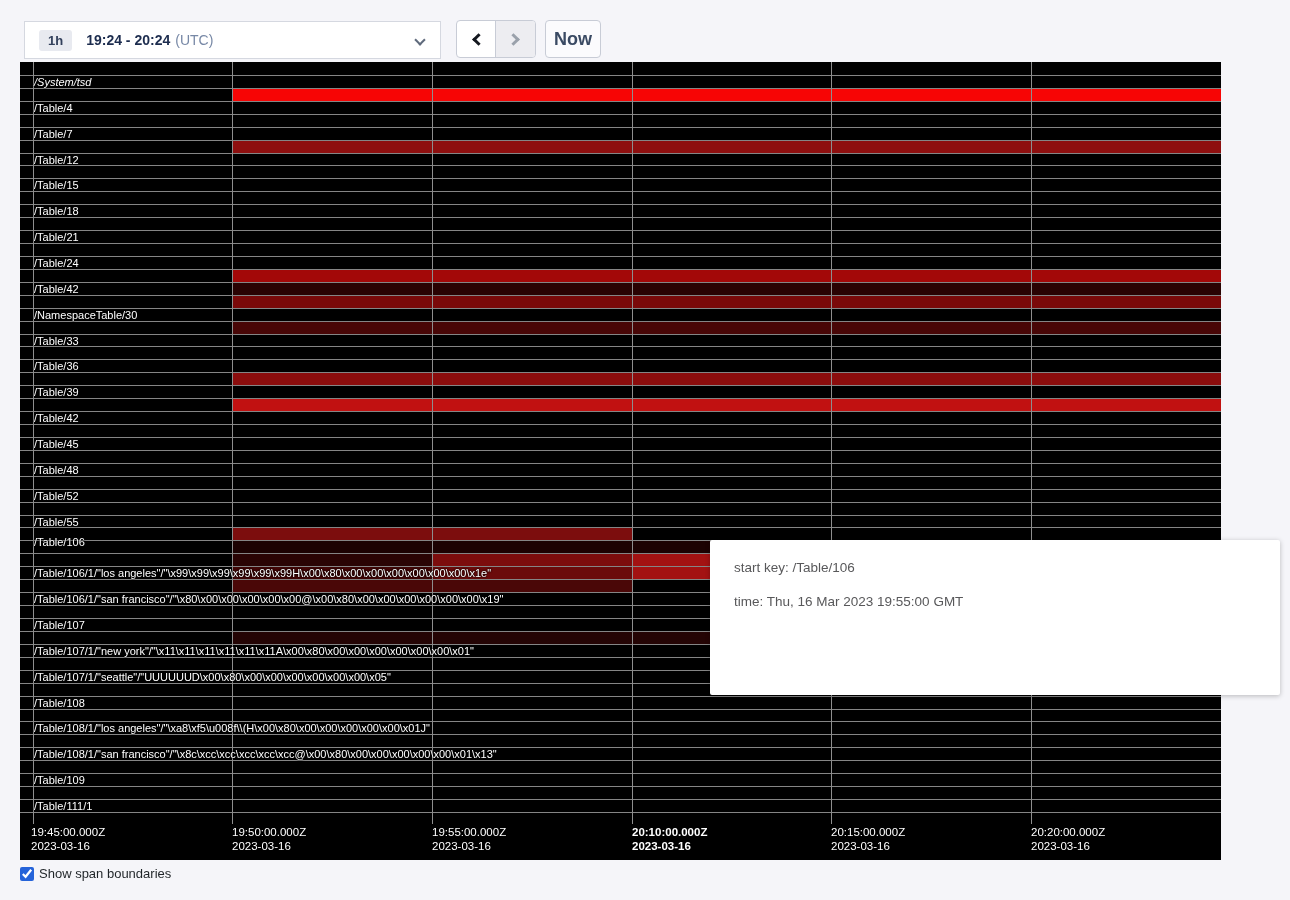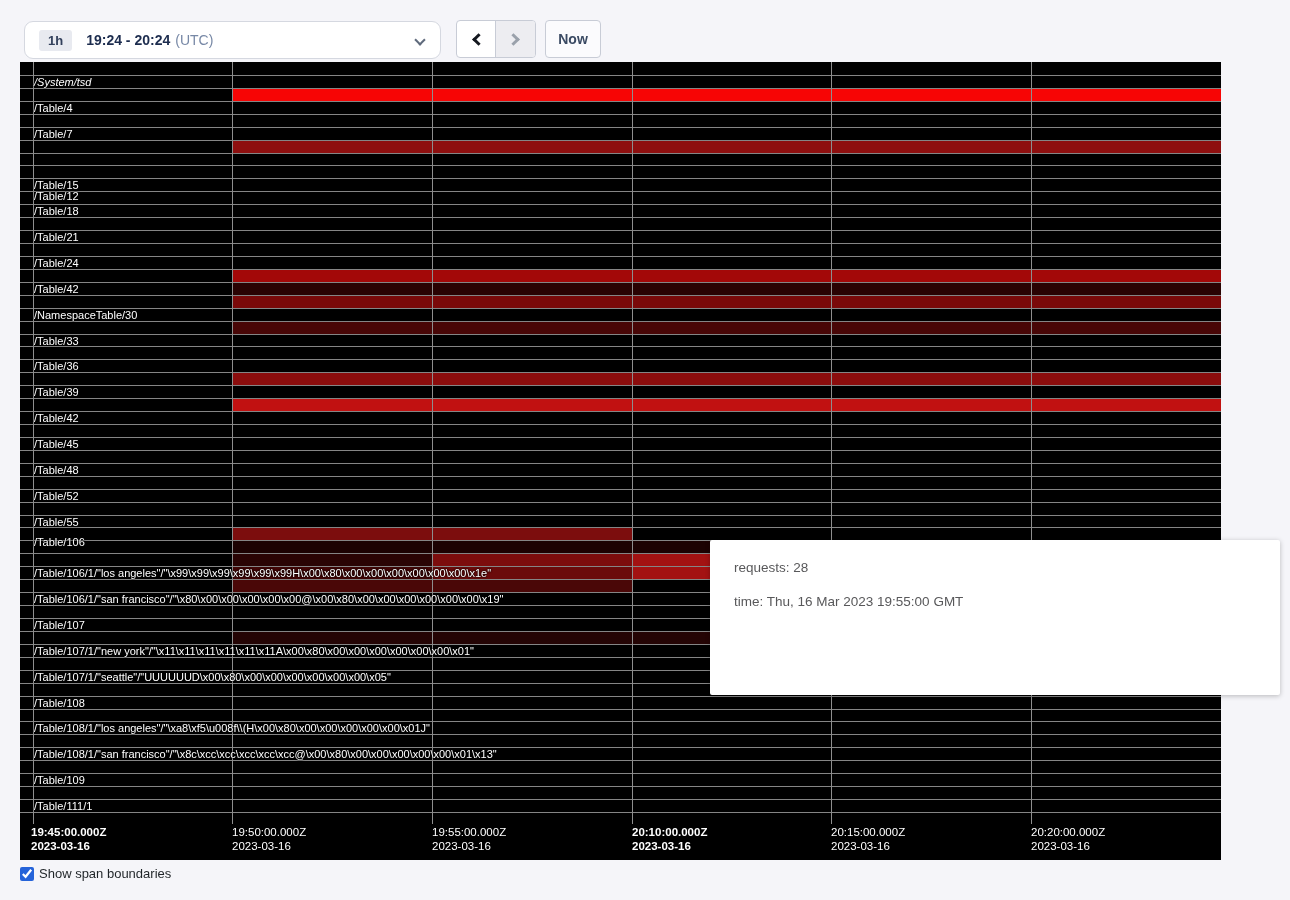--- a/index.html
+++ b/index.html
@@ -2,37 +2,37 @@
 <html><head>
 <meta charset="utf-8">
 <style>
   html,body{margin:0;padding:0;width:1290px;height:900px;background:#f5f5f9;
     font-family:"Liberation Sans",sans-serif;overflow:hidden;position:relative;}
   *{box-sizing:border-box;}
 
   
   .toolbar{position:absolute;left:0;top:0;width:1290px;height:62px;}
   .range-select{position:absolute;left:24px;top:21px;width:417px;height:38px;background:#fff;
-    border:1px solid #d5d8e0;border-radius:9px;display:flex;align-items:center;cursor:pointer;}
+    border:1px solid #d5d8e0;border-radius:0;display:flex;align-items:center;cursor:pointer;}
   .dur-chip{margin-left:14px;background:#e8eaf0;border-radius:3px;padding:3px 9px;
     font-size:13px;font-weight:700;color:#33415c;}
   .range-text{margin-left:14px;font-size:14px;color:#1c2c4e;font-weight:700;}
   .range-suffix{font-size:14px;color:#7788a6;font-weight:400;margin-left:5px;}
   .chev-down{position:absolute;right:16px;top:14px;width:8px;height:8px;
     border-right:2px solid #5f6a7c;border-bottom:2px solid #5f6a7c;transform:rotate(45deg);}
   .nav-group{position:absolute;left:456px;top:20px;width:80px;height:38px;background:#fff;
     border:1px solid #c8ccd6;border-radius:4px;display:flex;}
   .nav-half{width:50%;height:100%;display:flex;align-items:center;justify-content:center;}
   .nav-prev{border-right:1px solid #c8ccd6;cursor:pointer;}
   .nav-next{background:#ededf1;border-radius:0 3px 3px 0;cursor:default;}
   .chev{width:9px;height:9px;display:inline-block;}
   .chev-left{border-left:3px solid #14181f;border-bottom:3px solid #14181f;transform:rotate(45deg);margin-left:4px;}
   .chev-right{border-right:3px solid #9aa1ab;border-top:3px solid #9aa1ab;transform:rotate(45deg);margin-right:4px;}
   .now-btn{position:absolute;left:545px;top:20px;width:56px;height:38px;background:#fbfbfd;
-    border:1px solid #c8ccd6;border-radius:4px;font-size:14px;font-weight:600;color:#3a4a63;
+    border:1px solid #c8ccd6;border-radius:4px;font-size:18px;font-weight:600;color:#3a4a63;
     display:flex;align-items:center;justify-content:center;cursor:pointer;}
 
   
   .chart{position:absolute;left:20px;top:62px;width:1201px;height:798px;background:#000;overflow:hidden;}
   .band{position:absolute;}
   .hline{position:absolute;left:0;width:1201px;height:1px;background:#858585;}
   .vline{position:absolute;top:0;height:762px;width:1px;background:#8e8e8e;}
   .rowlab{position:absolute;color:#fff;font-size:11px;line-height:13px;white-space:nowrap;
     text-shadow:0 0 2px #000, 0 0 2px #000;}
   .axis{position:absolute;color:#fff;font-size:11.5px;line-height:14px;white-space:nowrap;}
@@ -147,21 +147,21 @@
     <div class="hline" style="top: 749.94px;"></div>
     <div class="vline" style="left: 13px;"></div>
     <div class="vline" style="left: 212px;"></div>
     <div class="vline" style="left: 412px;"></div>
     <div class="vline" style="left: 612px;"></div>
     <div class="vline" style="left: 811px;"></div>
     <div class="vline" style="left: 1011px;"></div>
     <div class="rowlab" style="left: 14px; top: 13.93px; font-style: italic;">/System/tsd</div>
     <div class="rowlab" style="left: 14px; top: 39.79px;">/Table/4</div>
     <div class="rowlab" style="left: 14px; top: 65.65px;">/Table/7</div>
-    <div class="rowlab" style="left: 14px; top: 91.51px; margin-top: 36px;">/Table/12</div>
+    <div class="rowlab" style="left: 14px; top: 91.51px;">/Table/12</div>
     <div class="rowlab" style="left: 14px; top: 117.37px;">/Table/15</div>
     <div class="rowlab" style="left: 14px; top: 143.23px;">/Table/18</div>
     <div class="rowlab" style="left: 14px; top: 169.09px;">/Table/21</div>
     <div class="rowlab" style="left: 14px; top: 194.95px;">/Table/24</div>
     <div class="rowlab" style="left: 14px; top: 220.81px;">/Table/42</div>
     <div class="rowlab" style="left: 14px; top: 246.67px;">/NamespaceTable/30</div>
     <div class="rowlab" style="left: 14px; top: 272.53px;">/Table/33</div>
     <div class="rowlab" style="left: 14px; top: 298.39px;">/Table/36</div>
     <div class="rowlab" style="left: 14px; top: 324.25px;">/Table/39</div>
     <div class="rowlab" style="left: 14px; top: 350.11px;">/Table/42</div>
@@ -173,21 +173,21 @@
     <div class="rowlab" style="left: 14px; top: 505.27px;">/Table/106/1/"los angeles"/"\x99\x99\x99\x99\x99\x99H\x00\x80\x00\x00\x00\x00\x00\x00\x1e"</div>
     <div class="rowlab" style="left: 14px; top: 531.13px;">/Table/106/1/"san francisco"/"\x80\x00\x00\x00\x00\x00@\x00\x80\x00\x00\x00\x00\x00\x00\x19"</div>
     <div class="rowlab" style="left: 14px; top: 556.99px;">/Table/107</div>
     <div class="rowlab" style="left: 14px; top: 582.85px;">/Table/107/1/"new york"/"\x11\x11\x11\x11\x11\x11A\x00\x80\x00\x00\x00\x00\x00\x00\x01"</div>
     <div class="rowlab" style="left: 14px; top: 608.71px;">/Table/107/1/"seattle"/"UUUUUUD\x00\x80\x00\x00\x00\x00\x00\x00\x05"</div>
     <div class="rowlab" style="left: 14px; top: 634.57px;">/Table/108</div>
     <div class="rowlab" style="left: 14px; top: 660.43px;">/Table/108/1/"los angeles"/"\xa8\xf5\u008f\\(H\x00\x80\x00\x00\x00\x00\x00\x01J"</div>
     <div class="rowlab" style="left: 14px; top: 686.29px;">/Table/108/1/"san francisco"/"\x8c\xcc\xcc\xcc\xcc\xcc@\x00\x80\x00\x00\x00\x00\x00\x01\x13"</div>
     <div class="rowlab" style="left: 14px; top: 712.15px;">/Table/109</div>
     <div class="rowlab" style="left: 14px; top: 738.01px;">/Table/111/1</div>
-    <div class="axis" style="left: 11px; top: 763px; font-weight: bold;">
+    <div class="axis" style="left: 11px; top: 763px;">
       <div>19:45:00.000Z</div>
       <div>2023-03-16</div>
     </div>
     <div class="axis" style="left: 212px; top: 763px;">
       <div>19:50:00.000Z</div>
       <div>2023-03-16</div>
     </div>
     <div class="axis" style="left: 412px; top: 763px;">
       <div>19:55:00.000Z</div>
       <div>2023-03-16</div>
@@ -200,20 +200,20 @@
       <div>20:15:00.000Z</div>
       <div>2023-03-16</div>
     </div>
     <div class="axis" style="left: 1011px; top: 763px;">
       <div>20:20:00.000Z</div>
       <div>2023-03-16</div>
     </div>
   </div>
 
 <div class="tooltip">
-  <div>requests: 28</div>
+  <div>start key: /Table/106</div>
   <div>time: Thu, 16 Mar 2023 19:55:00 GMT</div>
 </div>
 
 <div class="footer">
   <input type="checkbox" id="spanbound" checked="" style="">
   <label for="spanbound">Show span boundaries</label>
 </div>
 
 </body></html>

